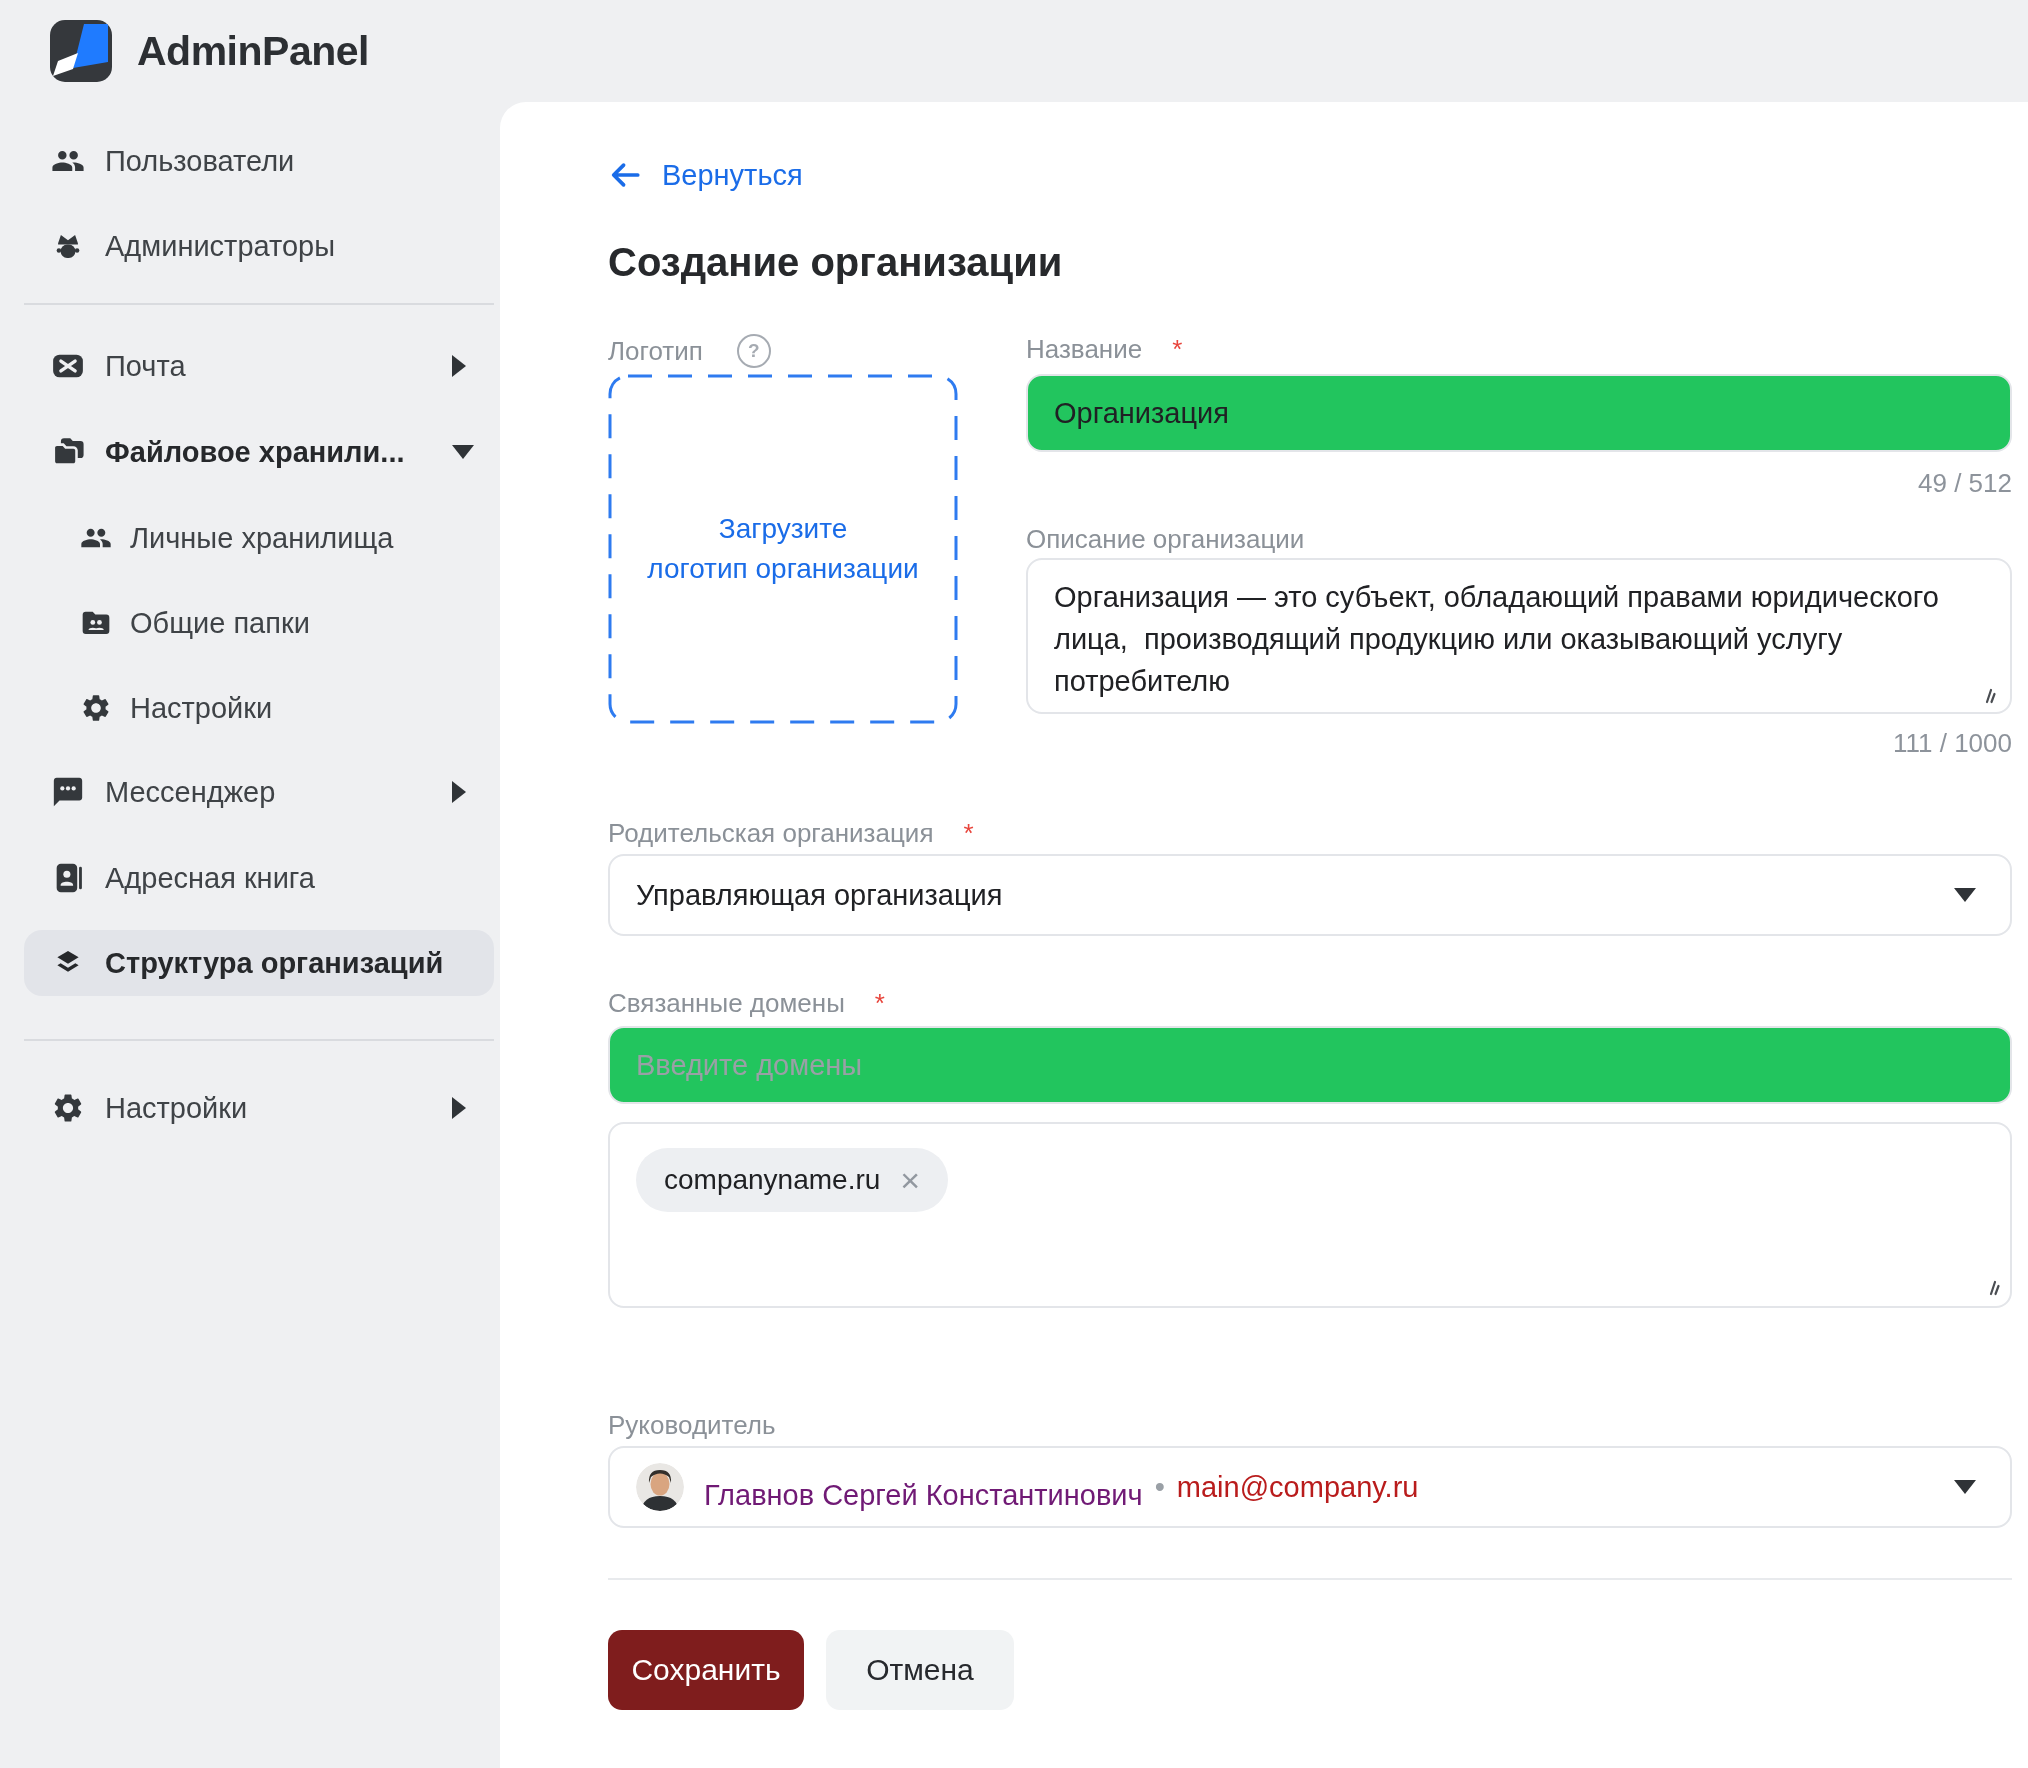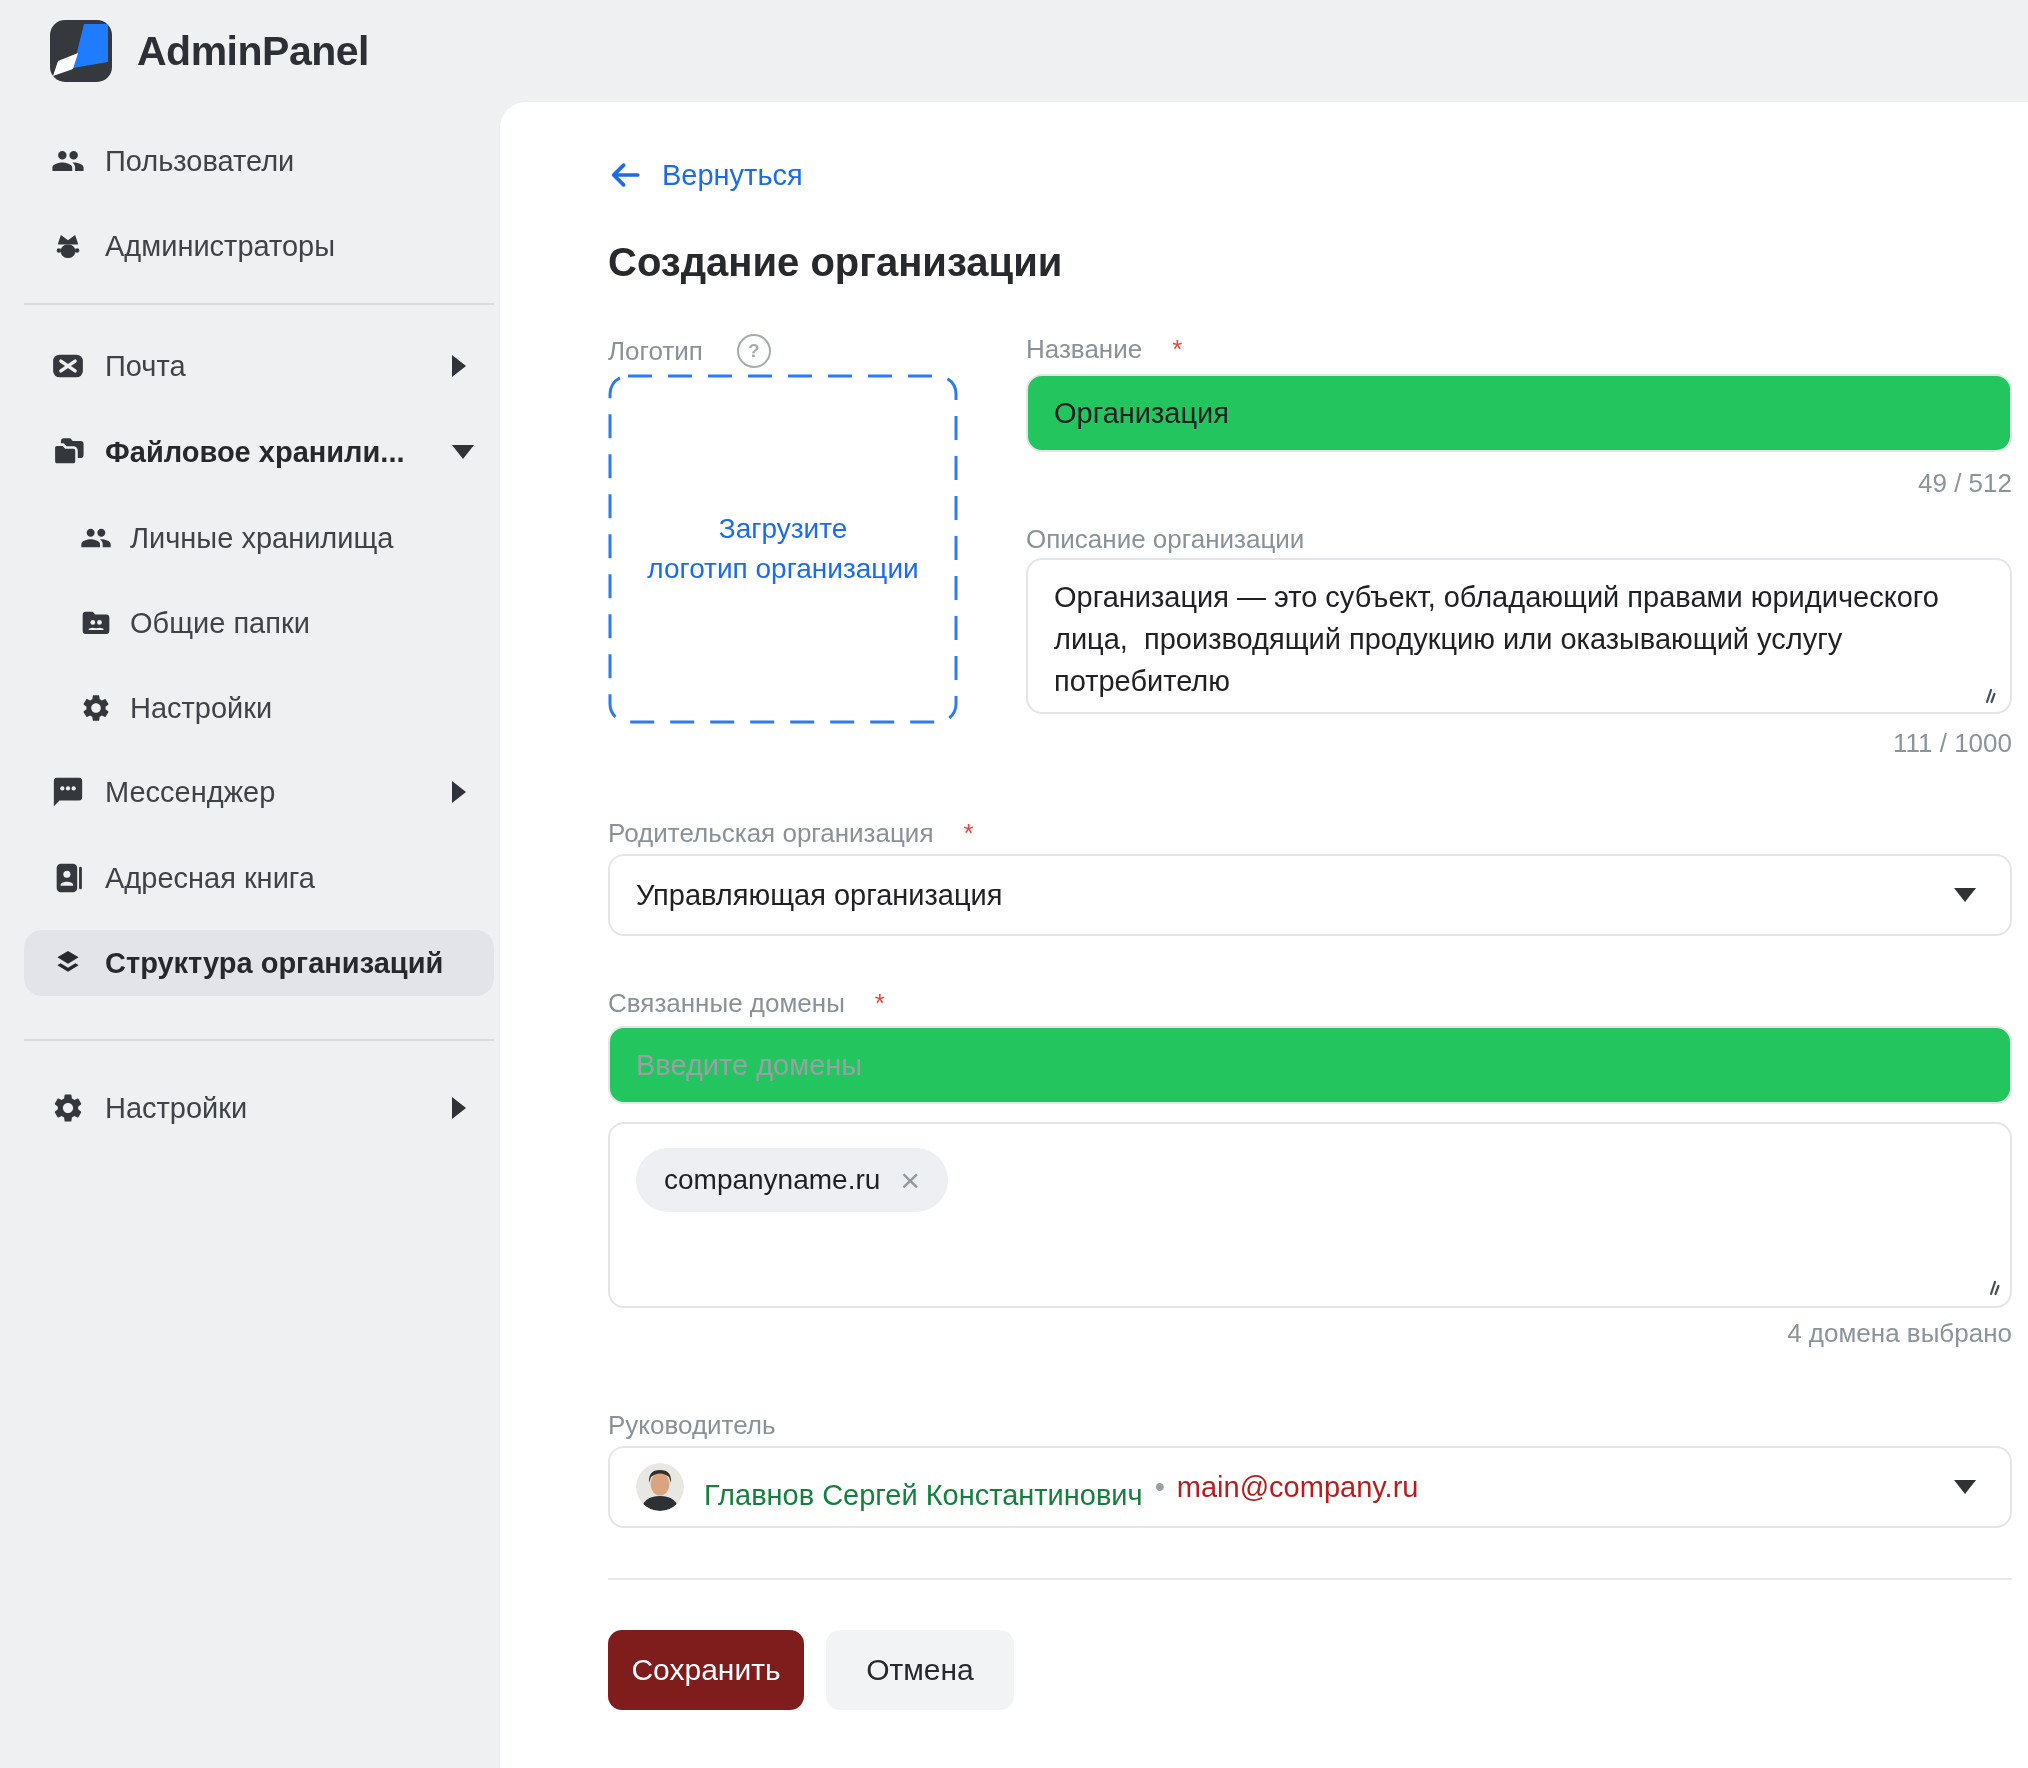--- a/index.html
+++ b/index.html
@@ -48,21 +48,21 @@
   .select{border:2px solid #e3e5e9;border-radius:16px;background:#fff;display:flex;align-items:center;box-sizing:border-box;
     font-size:29px;color:#202124;padding:0 26px;cursor:pointer;}
   .select .sel-chev{position:absolute;right:34px;top:50%;margin-top:-7px;width:0;height:0;
     border-left:11px solid transparent;border-right:11px solid transparent;border-top:14px solid #2f3337;}
   .tags-box{border:2px solid #e3e5e9;border-radius:16px;background:#fff;box-sizing:border-box;}
   .tag{position:absolute;left:26px;top:24px;height:64px;background:#edeff2;border-radius:34px;display:flex;align-items:center;
     padding:0 28px;font-size:28px;color:#202124;}
   .tag .x{margin-left:20px;color:#9298a0;font-size:34px;line-height:1;cursor:pointer;}
   .grip{position:absolute;right:10px;bottom:10px;}
   .avatar{width:48px;height:48px;border-radius:50%;overflow:hidden;flex:0 0 48px;margin-right:20px;}
-  .mgr-name{color:#15803d;margin-top:16px;}
+  .mgr-name{color:#701a75;margin-top:16px;}
   .mgr-dot{color:#9aa0a6;margin:0 12px;}
   .mgr-email{color:#b91c1c;}
   .hr2{background:#e8eaed;height:2px;}
   .btn{display:flex;align-items:center;justify-content:center;border-radius:14px;font-size:30px;cursor:pointer;box-sizing:border-box;}
   .btn.primary{background:#7f1d1d;color:#ffffff;}
   .btn.secondary{background:#f1f3f4;color:#27292d;}
   .ico{display:block;}
 </style>
 </head>
 <body>
@@ -278,21 +278,20 @@
     <div class="tag">
       <span>companyname.ru</span>
       <span class="x">×</span>
     </div>
     <span class="grip">
       <svg class="ico" width="18" height="18">
           <path d="M9 16 L13 4 M13.5 16 L16.5 8" stroke="#4a4d52" stroke-width="2.2" stroke-linecap="round"></path>
         </svg>
     </span>
   </div>
-  <div class="abs counter" style="left:108px;top:1216px;width:1404px">4 домена выбрано</div>
 
   <div class="abs field-label" style="left:108px;top:1308px">
     <span>Руководитель</span>
   </div>
   <div class="abs select" style="left:108px;top:1344px;width:1404px;height:82px">
     <span class="avatar">
       <svg class="ico" width="48" height="48" viewBox="0 0 48 48">
         <defs>
             <clipPath id="avc">
               <circle cx="24" cy="24" r="24"></circle>

